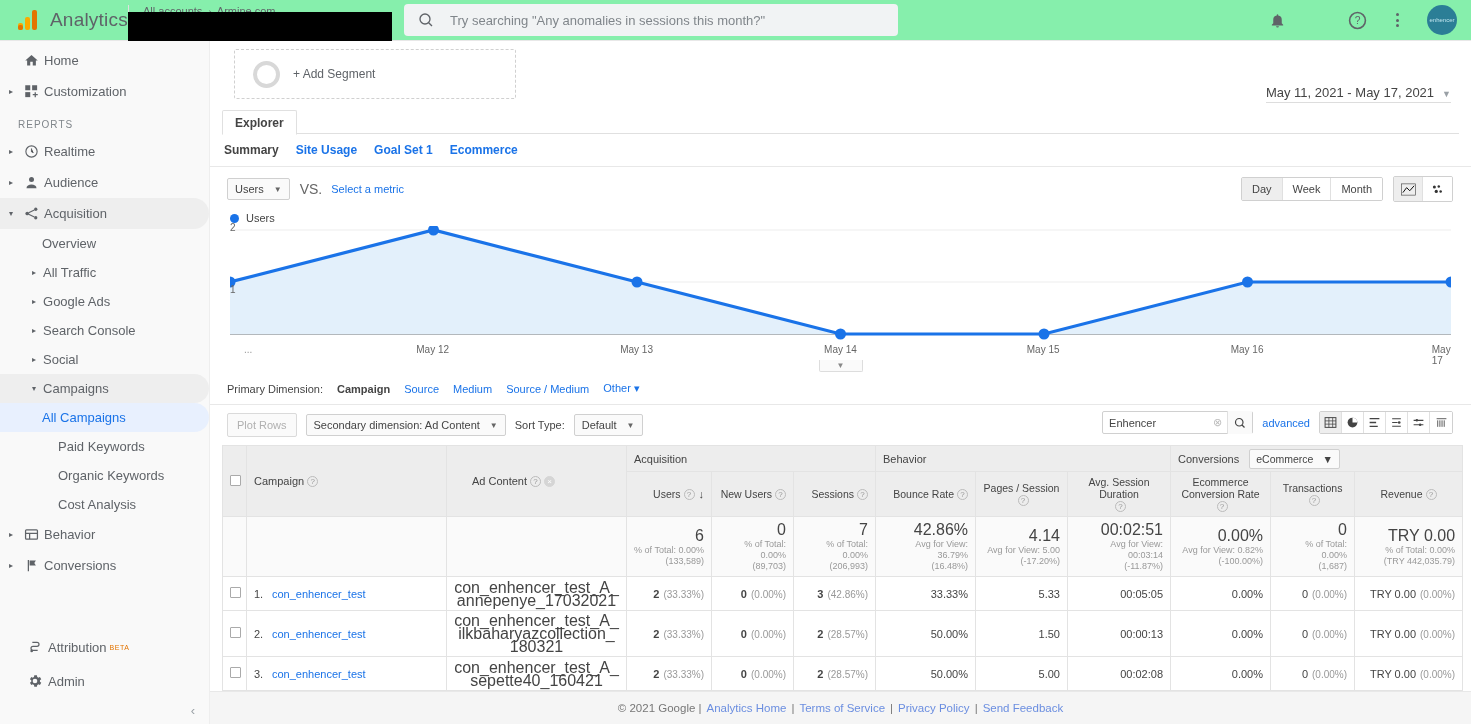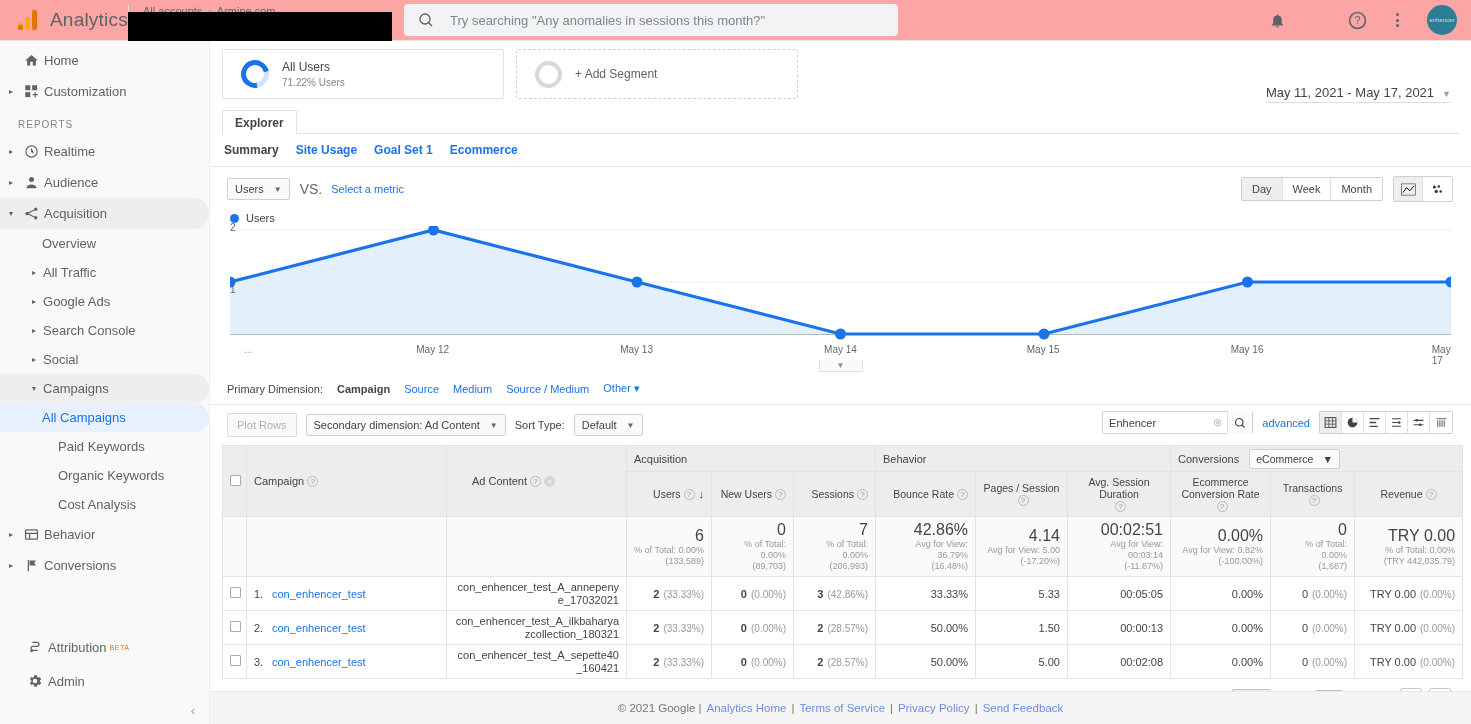--- a/index.html
+++ b/index.html
@@ -4,21 +4,21 @@
 <style>
   * { box-sizing: border-box; }
   html, body { margin: 0; padding: 0; }
   body {
     width: 1471px; height: 724px;
     font-family: "Liberation Sans", sans-serif;
     font-size: 12px; color: #444;
     background: #fff; overflow: hidden;
   }
   
-  .topbar { height: 41px; display: flex; align-items: center; border-bottom: 1px solid #e8e8e8; background: #fca5a5; position: relative; }
+  .topbar { height: 41px; display: flex; align-items: center; border-bottom: 1px solid #e8e8e8; background: #86efac; position: relative; }
   .logo-wrap { display: flex; align-items: center; width: 128px; padding-left: 18px; }
   .ga-logo { width: 22px; height: 20px; position: relative; margin-right: 10px; }
   .ga-logo i { position: absolute; bottom: 0; border-radius: 2px; display: block; }
   .ga-bar1 { left: 0; width: 5px; height: 7px; background: #f9ab00; }
   .ga-bar2 { left: 7px; width: 5px; height: 13px; background: #f9ab00; }
   .ga-bar3 { left: 14px; width: 5px; height: 20px; background: #e37400; }
   .ga-dot { position: absolute; left: 0; bottom: 0; width: 5px; height: 5px; border-radius: 50%; background: #e37400; }
   .brand { font-size: 19px; color: #5f6368; letter-spacing: .2px; }
   .acct-wrap { width: 268px; padding-left: 14px; border-left: 1px solid #e0e0e0; height: 30px; }
   .acct-crumb { font-size: 11px; color: #5f6368; white-space: nowrap; }
@@ -119,21 +119,21 @@
   .colhead { background: #ededed; font-size: 10.5px; font-weight: bold; color: #444; height: 45px; vertical-align: middle; padding: 0 7px; text-align: right; }
   .colhead.ctr { text-align: center; }
   .q { display: inline-block; width: 11px; height: 11px; border: 1px solid #bbb; border-radius: 50%; color: #999; font-size: 8px; line-height: 10px; text-align: center; margin-left: 3px; vertical-align: middle; }
   .q.filled { background: #d5d5d5; border-color: #d5d5d5; color: #fff; }
   .sortarrow { float: right; color: #444; font-size: 11px; margin-left: 4px; }
   .totrow td { background: #fafafa; height: 47px; text-align: right; padding: 4px 7px; vertical-align: middle; }
   .tot-big { font-size: 16px; color: #444; }
   .tot-sub { font-size: 9px; color: #999; line-height: 11px; }
   .drow td { height: 34px; font-size: 11px; padding: 3px 7px; text-align: right; vertical-align: middle; }
   .drow td.campaign { text-align: left; color: #1a73e8; }
-  .drow td.adc { text-align: right; color: #444; font-size: 11px; line-height: 13px; word-break: break-all; }
+  .drow td.adc { text-align: center; color: #444; font-size: 16px; line-height: 13px; word-break: break-all; }
   .rnum { color: #444; display: inline-block; width: 18px; }
   .pct { color: #999; font-size: 10px; margin-left: 4px; }
   .bold { font-weight: bold; color: #444; }
   .cbcell { width: 24px; text-align: center !important; }
   .cb { width: 11px; height: 11px; border: 1px solid #aaa; border-radius: 1px; display: inline-block; background: #fff; }
   .ecom-sel { border: 1px solid #d0d0d0; border-radius: 2px; background: #fafafa; font-size: 10.5px; padding: 3px 6px; display: inline-flex; gap: 9px; align-items: center; margin-left: 7px; font-weight: normal; cursor: pointer; }
 
   .tfoot { display: flex; justify-content: flex-end; padding: 9px 20px 0 0; font-size: 11px; color: #444; align-items: center; gap: 7px; }
   .tfoot select, .tfoot input { font-size: 11px; font-family: "Liberation Sans", sans-serif; border: 1px solid #c0c0c0; border-radius: 2px; padding: 1px 2px; color: #444; }
   .tfoot input { width: 28px; text-align: center; }
@@ -338,27 +338,20 @@
         </span>
         <span>Admin</span>
       </div>
     </div>
     <div class="collapse">‹</div>
   </div>
 
   <div class="main">
 
     <div class="seg-row">
-      <div class="segbox">
-        <span class="donut"></span>
-        <span>
-          <span class="seg-title">All Users</span><br>
-          <span class="seg-sub">71.22% Users</span>
-        </span>
-      </div>
       <div class="segbox add">
         <span class="donut-empty"></span>
         <span class="seg-title" style="color:#5f6368">+ Add Segment</span>
       </div>
       <div class="daterange">
         <span>May 11, 2021 - May 17, 2021</span><span class="caret">▼</span>
       </div>
     </div>
 
     <div class="tabstrip">

